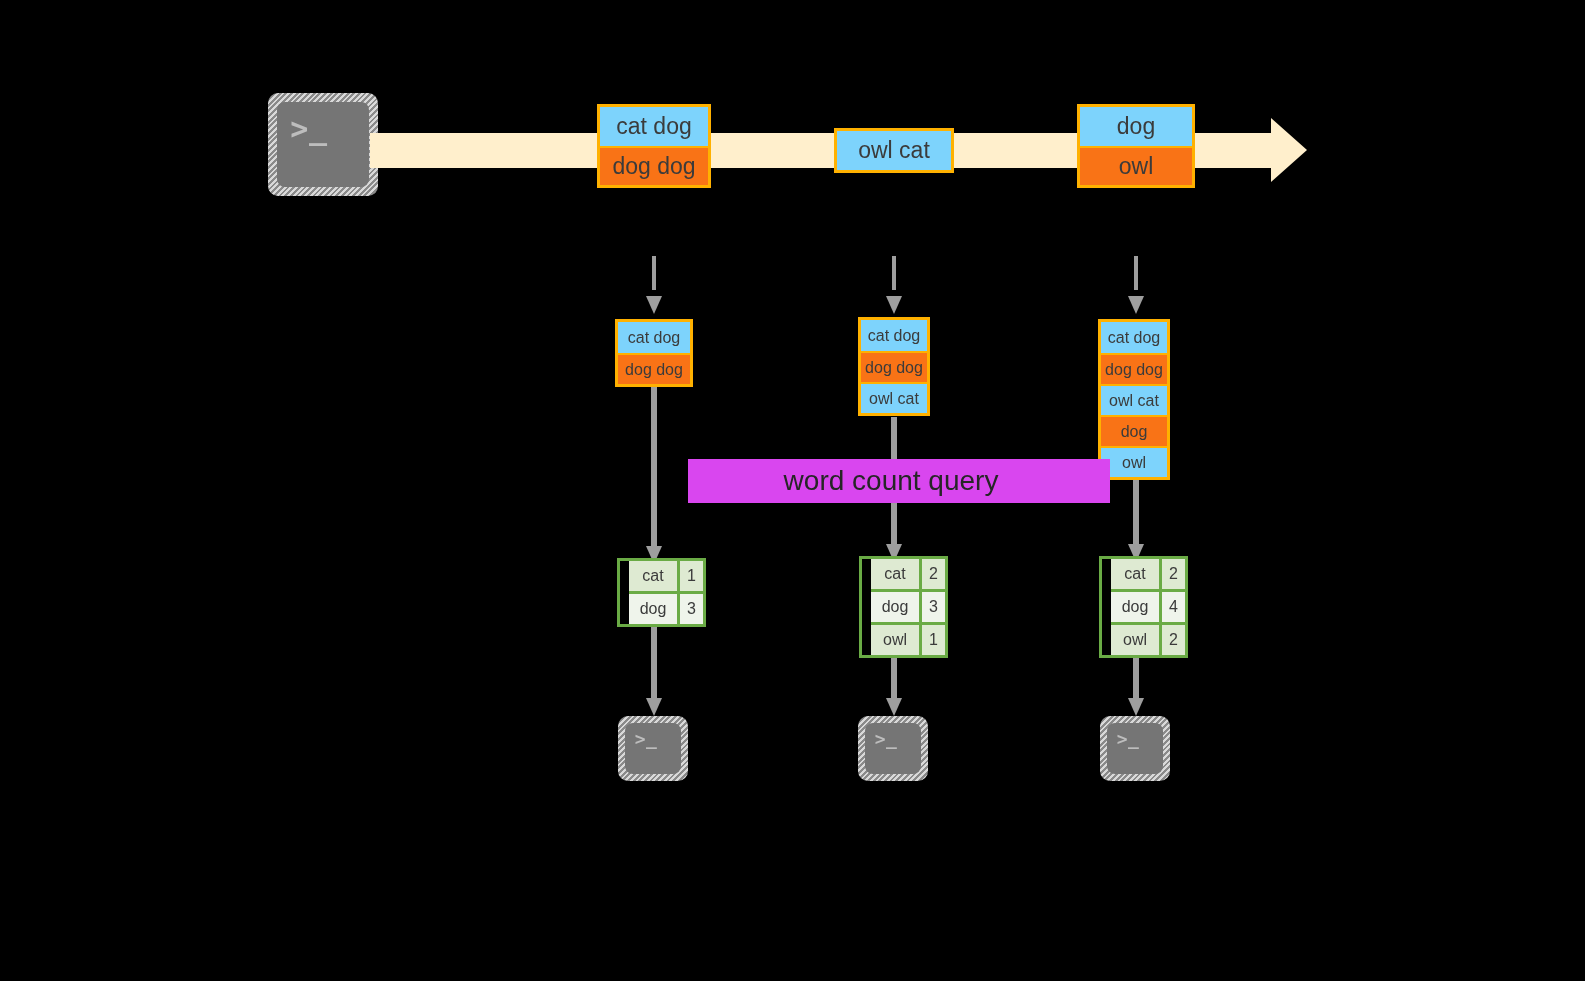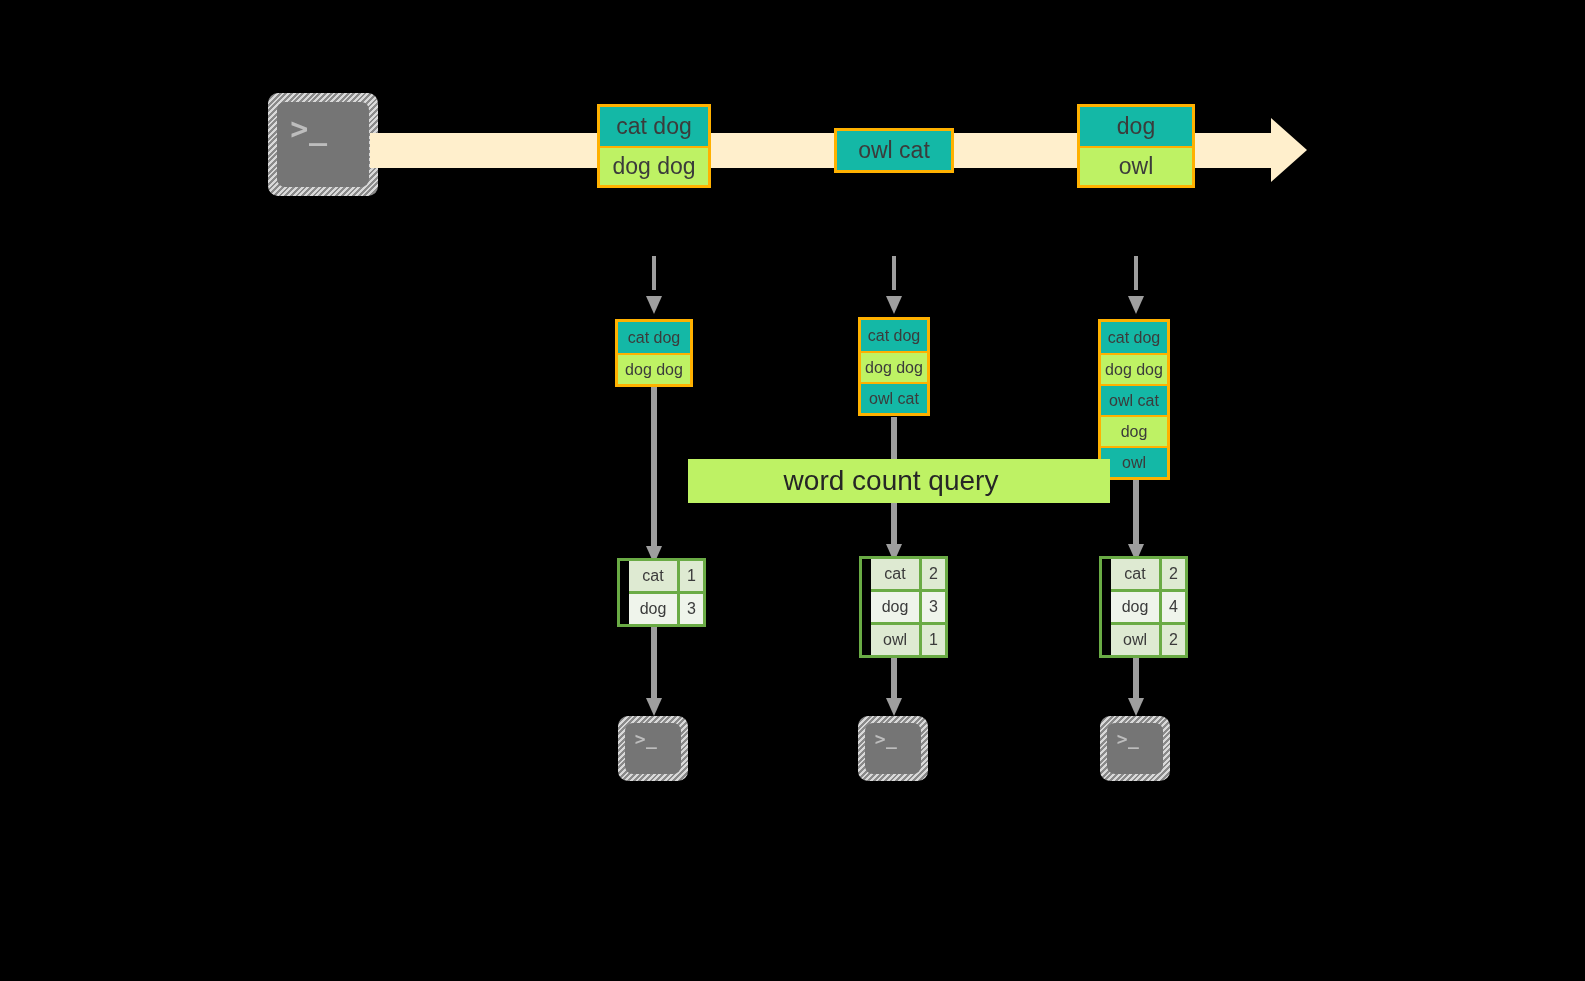--- a/index.html
+++ b/index.html
@@ -74,22 +74,22 @@
     border: 3px solid #FFB100;
     display: flex; flex-direction: column;
     z-index: 5;
   }
   .evt-row {
     color: #3b3b3b;
     display: flex; align-items: center; justify-content: center;
     white-space: nowrap;
     font-weight: 400;
   }
-  .evt-dark  { background: #14b8a6; }
-  .evt-light { background: #bef264; }
+  .evt-dark  { background: #7dd3fc; }
+  .evt-light { background: #f97316; }
   .evt-row + .evt-row { border-top: 2px solid #FFB100; }
 
   #evt-1 { left: 597px; top: 104px; width: 114px; }
   #evt-1 .evt-row { height: 39px; font-size: 23px; }
   #evt-2 { left: 834px; top: 128px; width: 120px; }
   #evt-2 .evt-row { height: 39px; font-size: 23px; }
   #evt-3 { left: 1077px; top: 104px; width: 118px; }
   #evt-3 .evt-row { height: 39px; font-size: 23px; }
 
   
@@ -169,21 +169,21 @@
 
   #res-1 { left: 617px; top: 558px; }
   #res-2 { left: 859px; top: 556px; }
   #res-3 { left: 1099px; top: 556px; }
 
   
   #query-label {
     position: absolute;
     left: 688px; top: 459px;
     width: 422px; height: 44px;
-    background: #bef264;
+    background: #d946ef;
     z-index: 7;
     display: flex; align-items: center; justify-content: center;
   }
   #query-label .txt {
     color: #262626;
     font-size: 28px;
     white-space: nowrap;
     transform: translateX(-8px);
   }
 </style>

